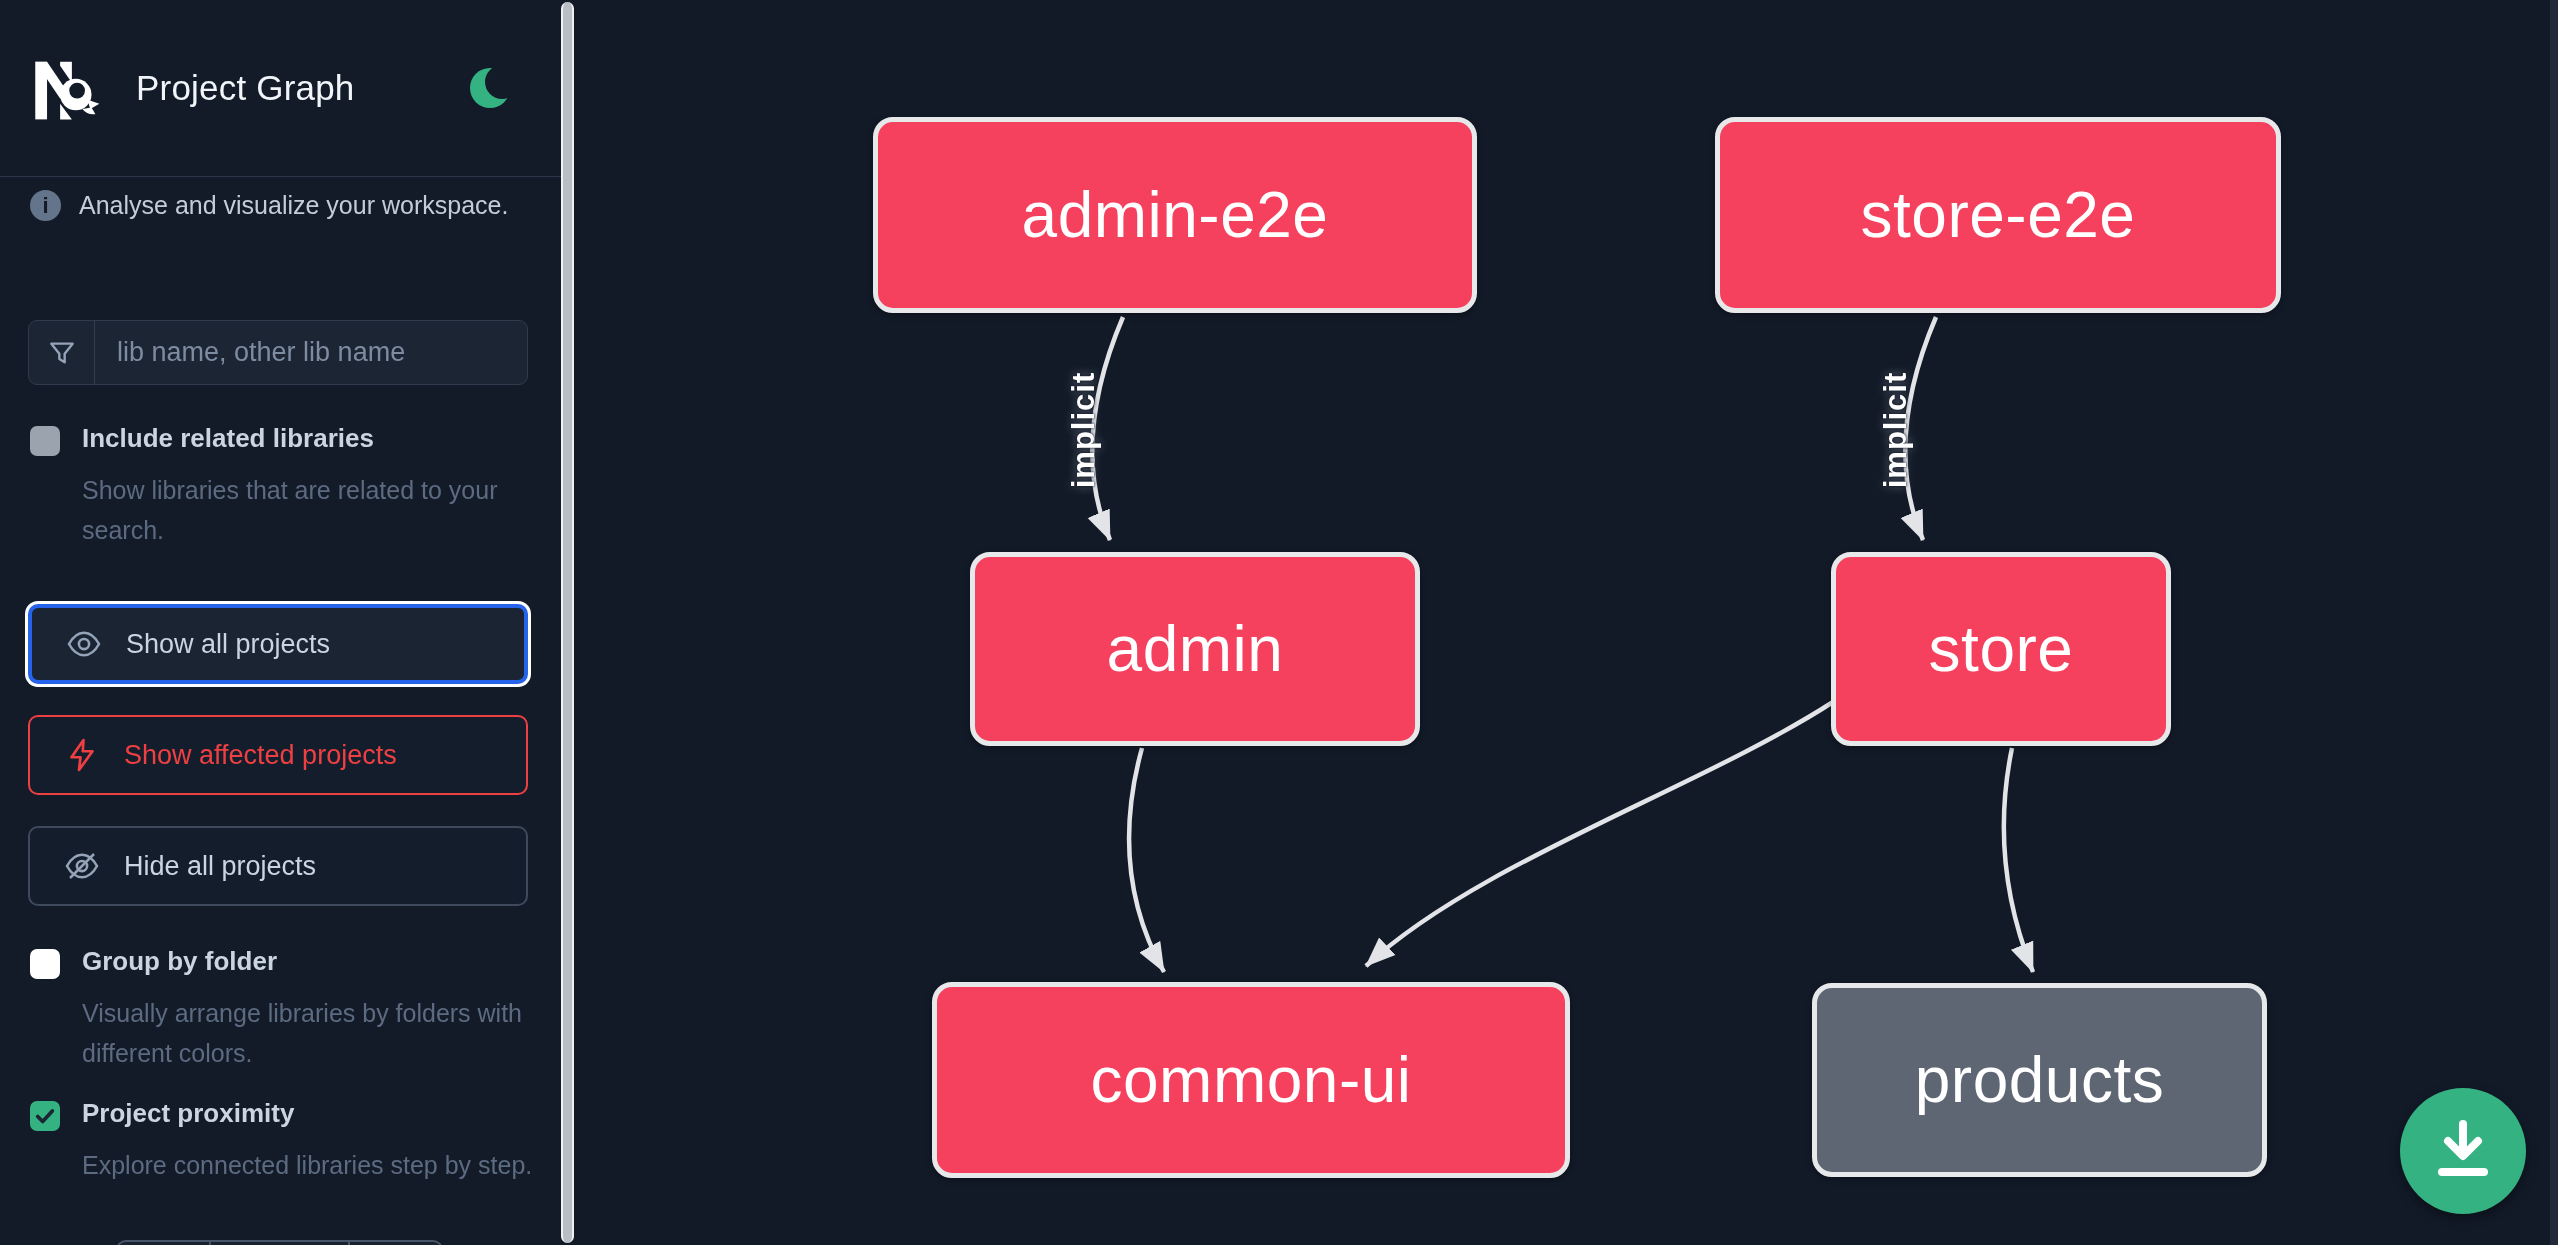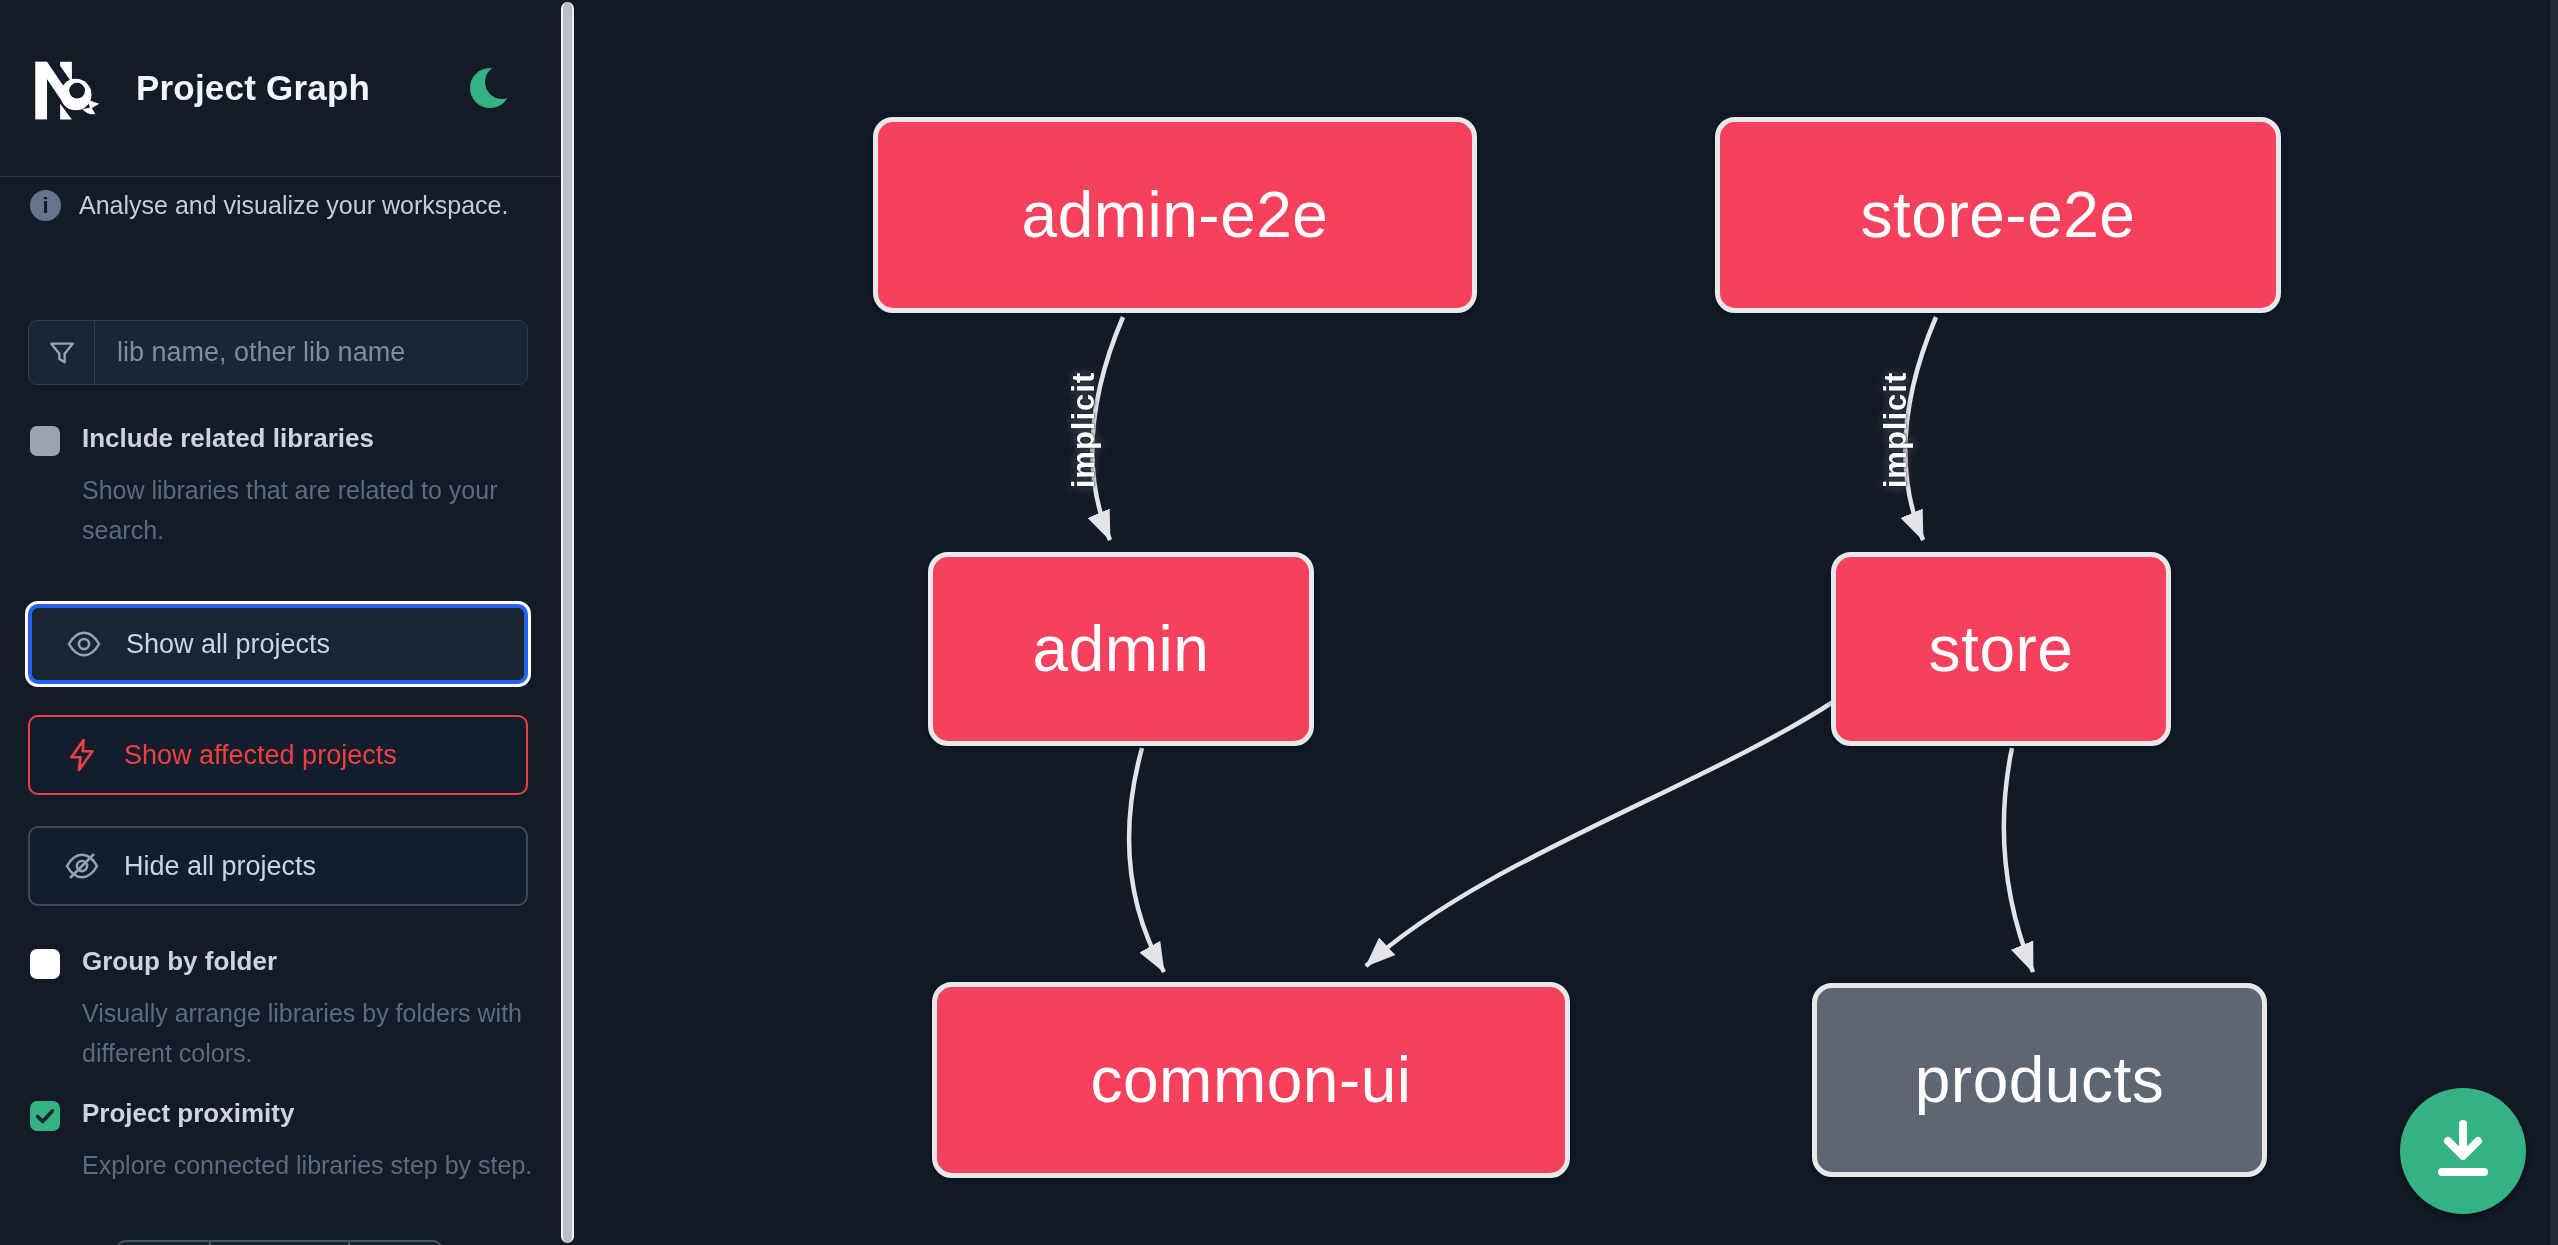--- a/index.html
+++ b/index.html
@@ -18,21 +18,21 @@
     --edge:#e3e4e8;
   }
   *{box-sizing:border-box;margin:0;padding:0}
   html,body{width:2558px;height:1245px;overflow:hidden}
   body{position:relative;background:var(--bg-canvas);font-family:"Liberation Sans",sans-serif;color:var(--text-label)}
 
   
   .sidebar{position:absolute;left:0;top:0;width:562px;height:1245px;background:var(--bg-sidebar)}
   .sb-header{position:absolute;left:0;top:0;width:562px;height:177px;border-bottom:1px solid var(--panel-border);display:flex;align-items:center;padding:0 30px}
   .logo{width:72px;height:68px;flex:0 0 auto}
-  .app-title{font-size:35px;font-weight:700;color:#f1f5f9;margin-left:34px;letter-spacing:.2px}
+  .app-title{font-size:35px;font-weight:400;color:#f1f5f9;margin-left:34px;letter-spacing:.2px}
   .moon{position:relative;width:40px;height:40px;margin-left:auto;margin-right:22px;cursor:pointer}
   .moon .disc{position:absolute;inset:0;border-radius:50%;background:var(--accent-green)}
   .moon .bite{position:absolute;width:34px;height:34px;border-radius:50%;background:var(--bg-sidebar);left:15px;top:-3px}
 
   .info-row{position:absolute;left:30px;top:188px;width:505px;display:flex;align-items:flex-start;gap:18px}
   .info-icon{flex:0 0 auto;width:31px;height:31px;border-radius:50%;background:#64748b;color:#131b29;font-weight:800;font-size:22px;display:flex;align-items:center;justify-content:center;margin-top:2px}
   .info-text{font-size:25px;line-height:34px;color:#c3cdda}
 
   .search{position:absolute;left:28px;top:320px;width:500px;height:65px;background:var(--bg-field);border:1px solid #303b4d;border-radius:9px;display:flex;align-items:stretch;overflow:hidden}
   .search .icon-cell{width:66px;display:flex;align-items:center;justify-content:center;border-right:1px solid #323d4f}
@@ -91,21 +91,21 @@
     <path d="M1833 702 C1700 788 1478 862 1366 966" marker-end="url(#arrow)"></path>
     <path d="M2012 748 C1994 835 2007 908 2033 972" marker-end="url(#arrow)"></path>
   </g>
 </svg>
 
 <div class="edge-label" style="left:1084px;top:430px">implicit</div>
 <div class="edge-label" style="left:1896px;top:430px">implicit</div>
 
 <div class="node pink" style="left:873px;top:117px;width:604px;height:196px">admin-e2e</div>
 <div class="node pink" style="left:1715px;top:117px;width:566px;height:196px">store-e2e</div>
-<div class="node pink" style="left:928px;top:552px;width:386px;height:194px">admin</div>
+<div class="node pink" style="left:970px;top:552px;width:450px;height:194px">admin</div>
 <div class="node pink" style="left:1831px;top:552px;width:340px;height:194px">store</div>
 <div class="node pink" style="left:932px;top:982px;width:638px;height:196px">common-ui</div>
 <div class="node gray" style="left:1812px;top:983px;width:455px;height:194px">products</div>
 
 <div class="fab">
   <svg width="126" height="126" viewBox="0 0 126 126" fill="none" stroke="#ffffff" stroke-width="8" stroke-linecap="round" stroke-linejoin="round">
     <path d="M63 36 V64"></path>
     <path d="M48 53 L63 68 L78 53"></path>
     <path d="M42 84 H84"></path>
   </svg>

